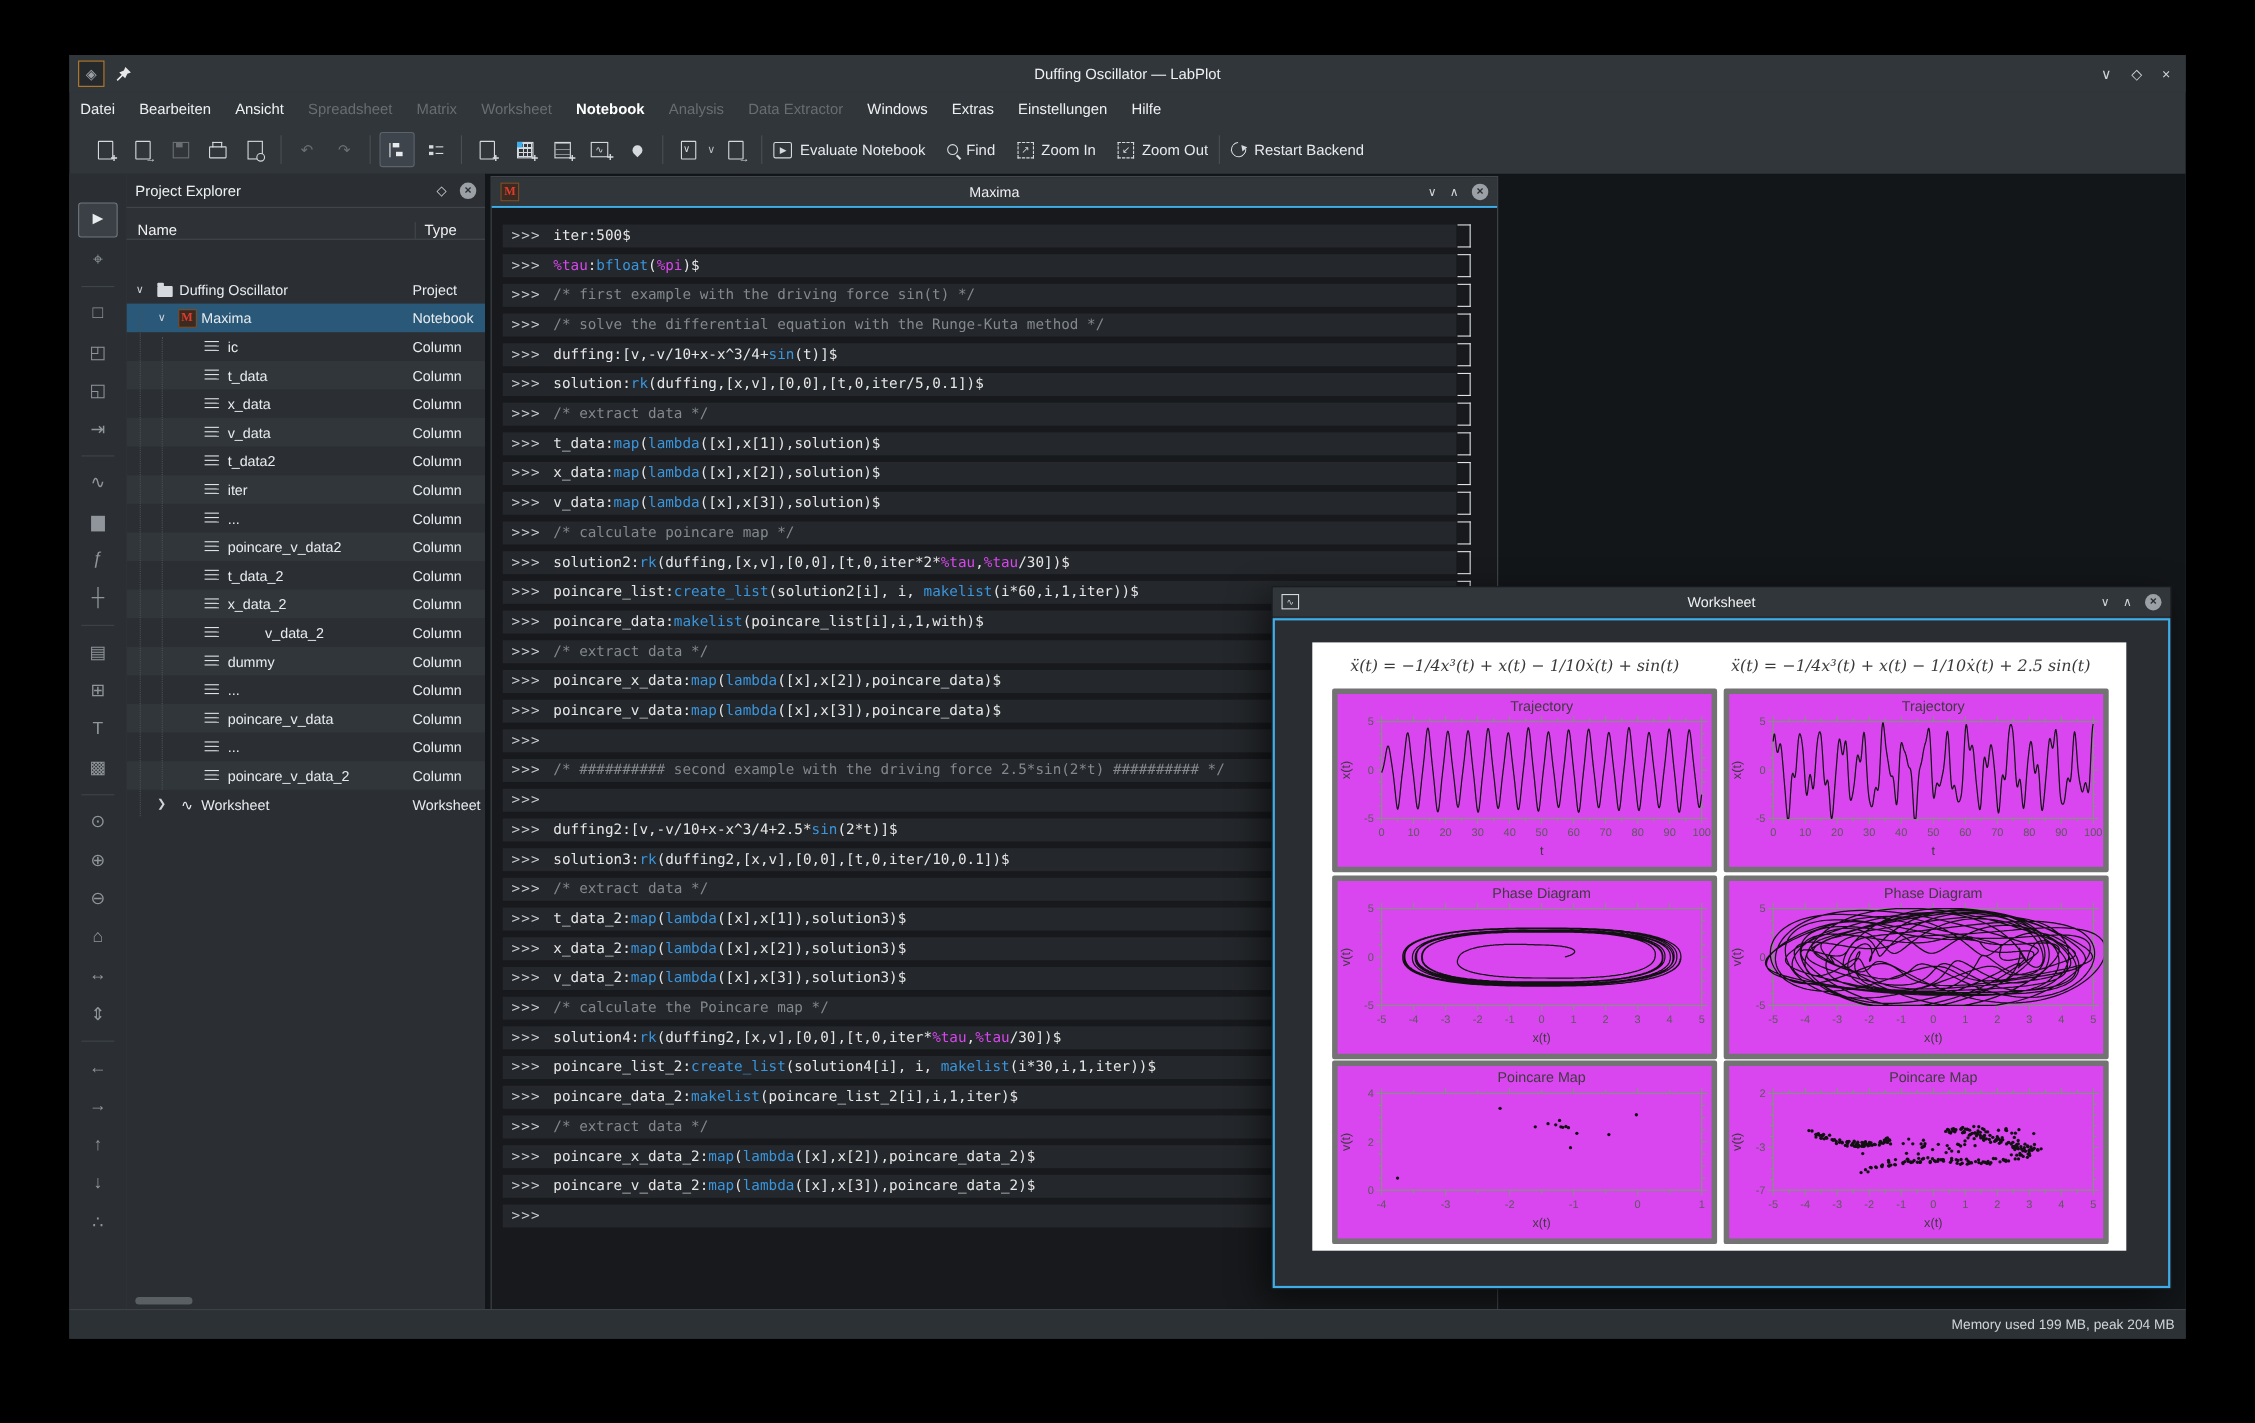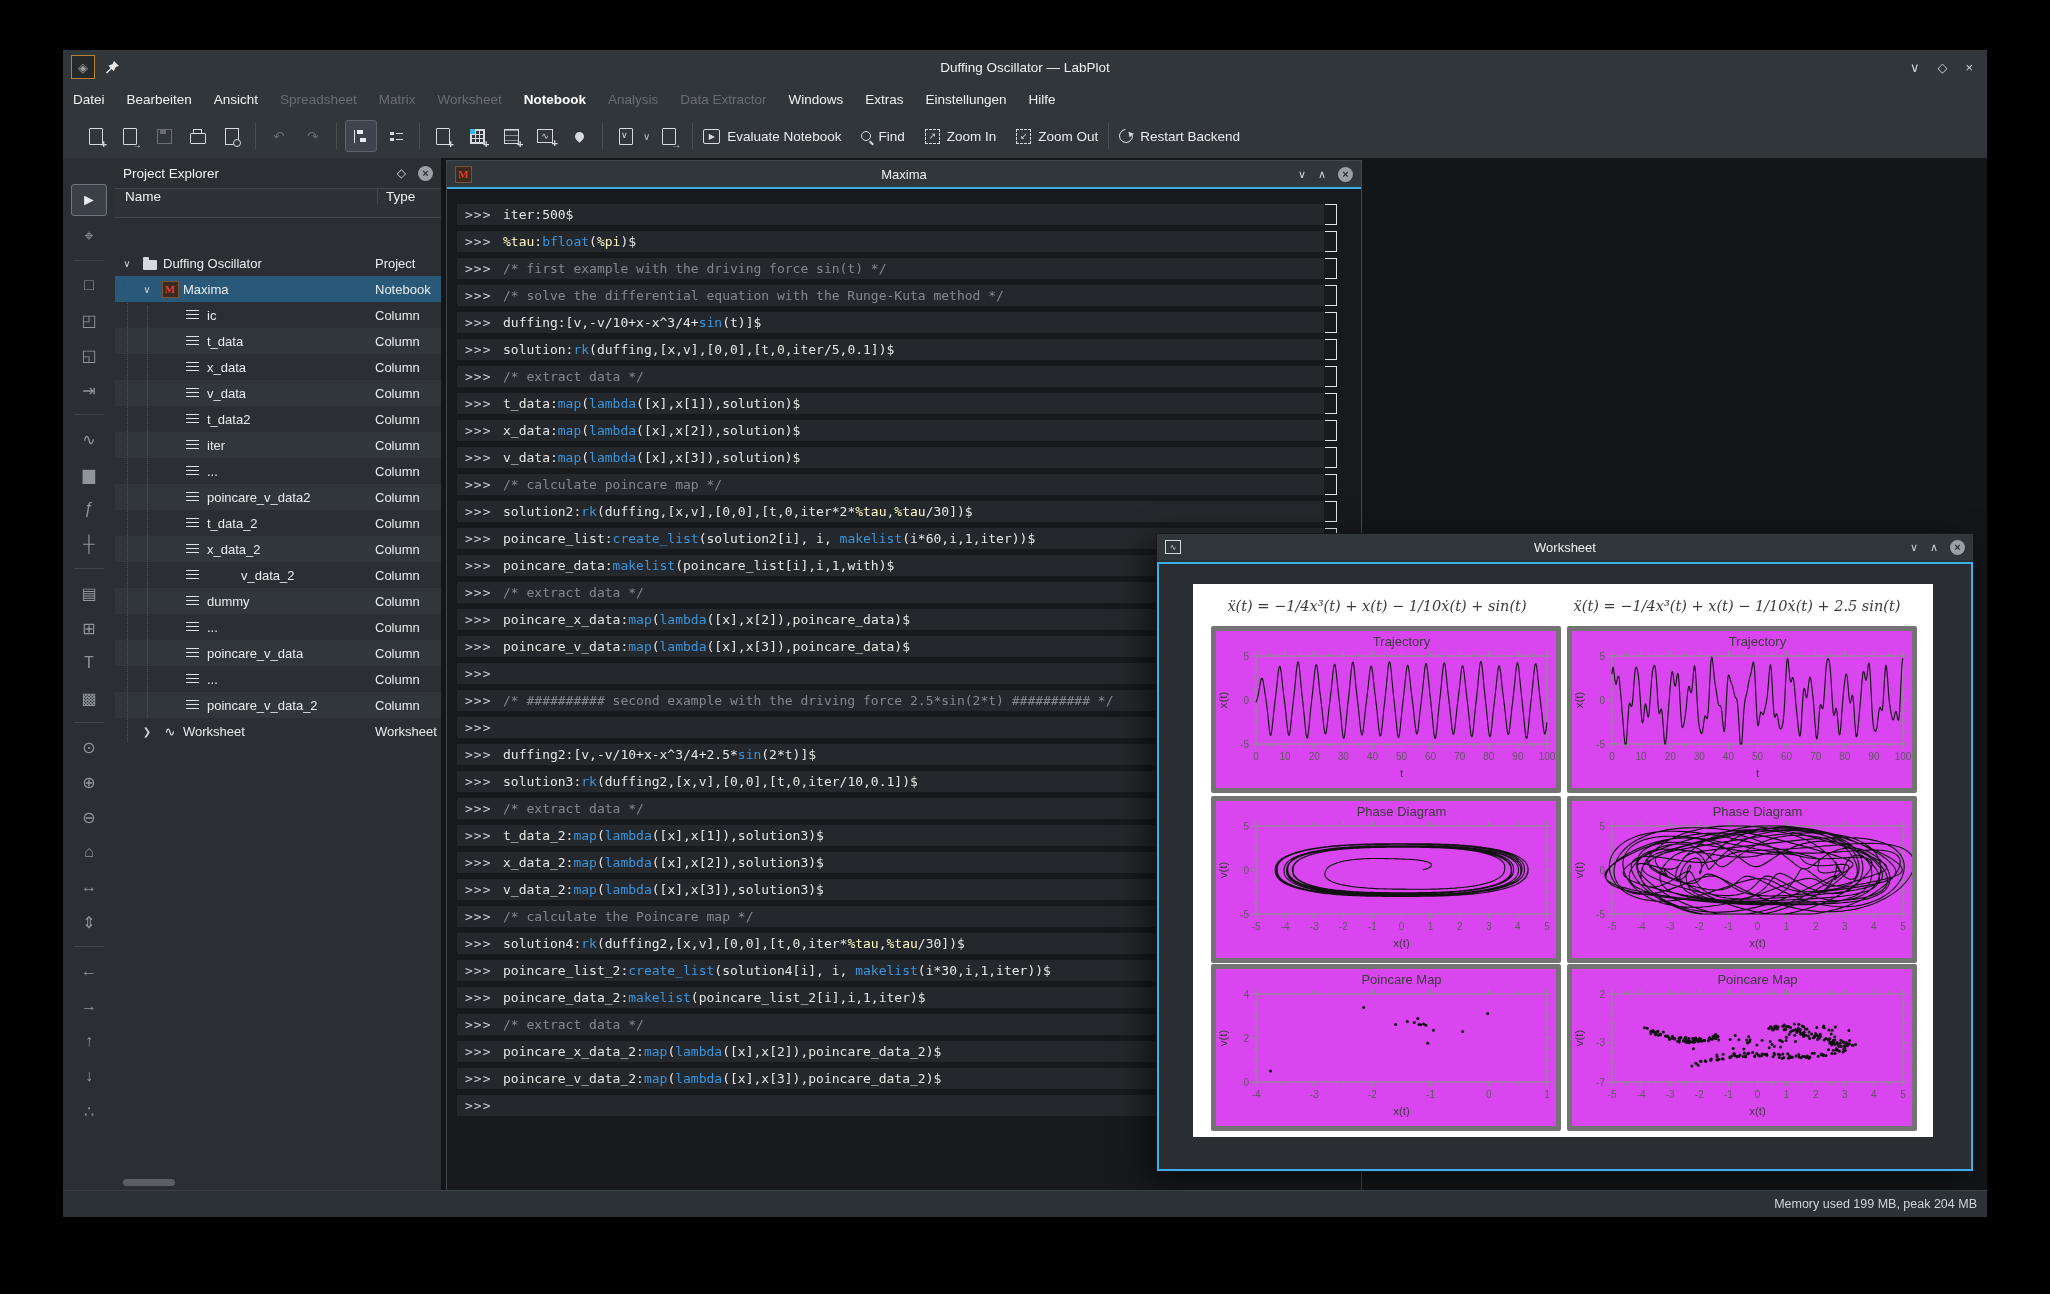--- a/index.html
+++ b/index.html
@@ -79,21 +79,21 @@
   .pe-float{color:#cfd4d8;font-size:12px;margin-right:12px;}
   .circlex{width:15px;height:15px;border-radius:50%;background:#9aa0a5;color:#2b2f33;font-size:11px;font-weight:bold;
     display:flex;align-items:center;justify-content:center;line-height:1;}
   .pe-searchrow{display:flex;align-items:center;gap:8px;padding:2px 8px 6px;}
   .pe-search{flex:1;height:26px;background:#2b2f33;border:1px solid #5e6266;border-radius:3px;color:#bfc4c8;
     font-size:13px;padding:0 8px;font-family:"Liberation Sans",sans-serif;}
   .pe-search::placeholder{color:#7c8184;}
   .ic-filter{width:16px;height:12px;position:relative;}
   .ic-filter::before{content:"";position:absolute;left:0;top:2px;width:16px;height:1.6px;background:#cfd4d8;box-shadow:0 7px 0 #cfd4d8;}
   .ic-filter::after{content:"";position:absolute;left:10px;top:0;width:3px;height:5px;background:#cfd4d8;box-shadow:-7px 7px 0 #cfd4d8;}
-  .pe-cols{display:flex;height:28px;align-items:flex-start;border-top:1px solid #43484c;border-bottom:1px solid #43484c;background:#2e3236;}
+  .pe-cols{display:flex;height:28px;align-items:flex-end;border-top:1px solid #43484c;border-bottom:1px solid #43484c;background:#2e3236;}
   .pe-col-name{width:252px;padding-left:10px;border-right:1px solid #43484c;}
   .pe-col-type{padding-left:8px;}
   .pe-tree{position:absolute;left:0;right:0;top:92px;bottom:18px;overflow:hidden;}
   .trow{position:relative;height:26px;display:flex;align-items:center;font-size:13px;color:#e8ecef;}
   .trow.alt{background:#31363b;}
   .trow.selected{background:#2a5878;}
   .trow .expander{position:absolute;width:12px;text-align:center;color:#cfd4d8;font-size:10px;}
   .trow .ticon{position:absolute;width:18px;display:flex;align-items:center;justify-content:center;}
   .trow .tname{position:absolute;}
   .trow .ttype{position:absolute;left:260px;}
@@ -119,21 +119,21 @@
   .subtitle .stname{position:absolute;left:0;right:0;text-align:center;font-size:13px;color:#eff0f1;}
   .subtitle .stbtns{margin-left:auto;display:flex;align-items:center;gap:12px;margin-right:8px;color:#cfd4d8;font-size:11px;z-index:2;}
   .blueline{height:2px;background:#3daee9;}
   .nbrows{position:absolute;left:0;top:28px;right:0;bottom:0;padding-top:15px;}
   .nbrow{position:relative;height:21px;margin:0 0 6px 10px;width:867px;background:#24272b;display:flex;align-items:center;
     font-family:"DejaVu Sans Mono","Liberation Mono",monospace;font-size:13px;}
   .nbrow .prompt{width:38px;padding-left:8px;color:#c8ccd0;letter-spacing:1px;}
   .nbrow .code{white-space:pre;color:#e6e6e6;}
   .nbrow .cellbr{position:absolute;right:-13px;top:0;bottom:0;width:11px;border:1.4px solid #dfe3e6;border-left:none;}
   .tk-f{color:#3a96dd;}
-  .tk-s{color:#fef9c3;}
+  .tk-s{color:#d946ef;}
   .tk-c{color:#83898e;}
   
   .wswin{position:absolute;left:715px;top:375px;width:816px;height:637px;background:#2a2e33;border:1px solid #15171a;
     box-shadow:-8px 10px 30px rgba(0,0,0,.6);}
   .wscontent{position:absolute;left:0;right:0;top:28px;bottom:0;border:2px solid #3daee9;background:#2a2e33;}
   .canvas{position:absolute;left:34px;top:20px;width:740px;height:553px;background:#ffffff;}
   .equation{position:absolute;top:10px;height:24px;line-height:24px;text-align:center;color:#3a3a3a;
     font-family:"DejaVu Serif","Liberation Serif",serif;font-style:italic;font-size:14.5px;}
   .eq-left{left:10px;width:348px;} .eq-right{left:366px;width:356px;}
   .plotcell{position:absolute;width:340px;height:157px;background:#d946ef;border:5px solid #737373;border-radius:2px;}

